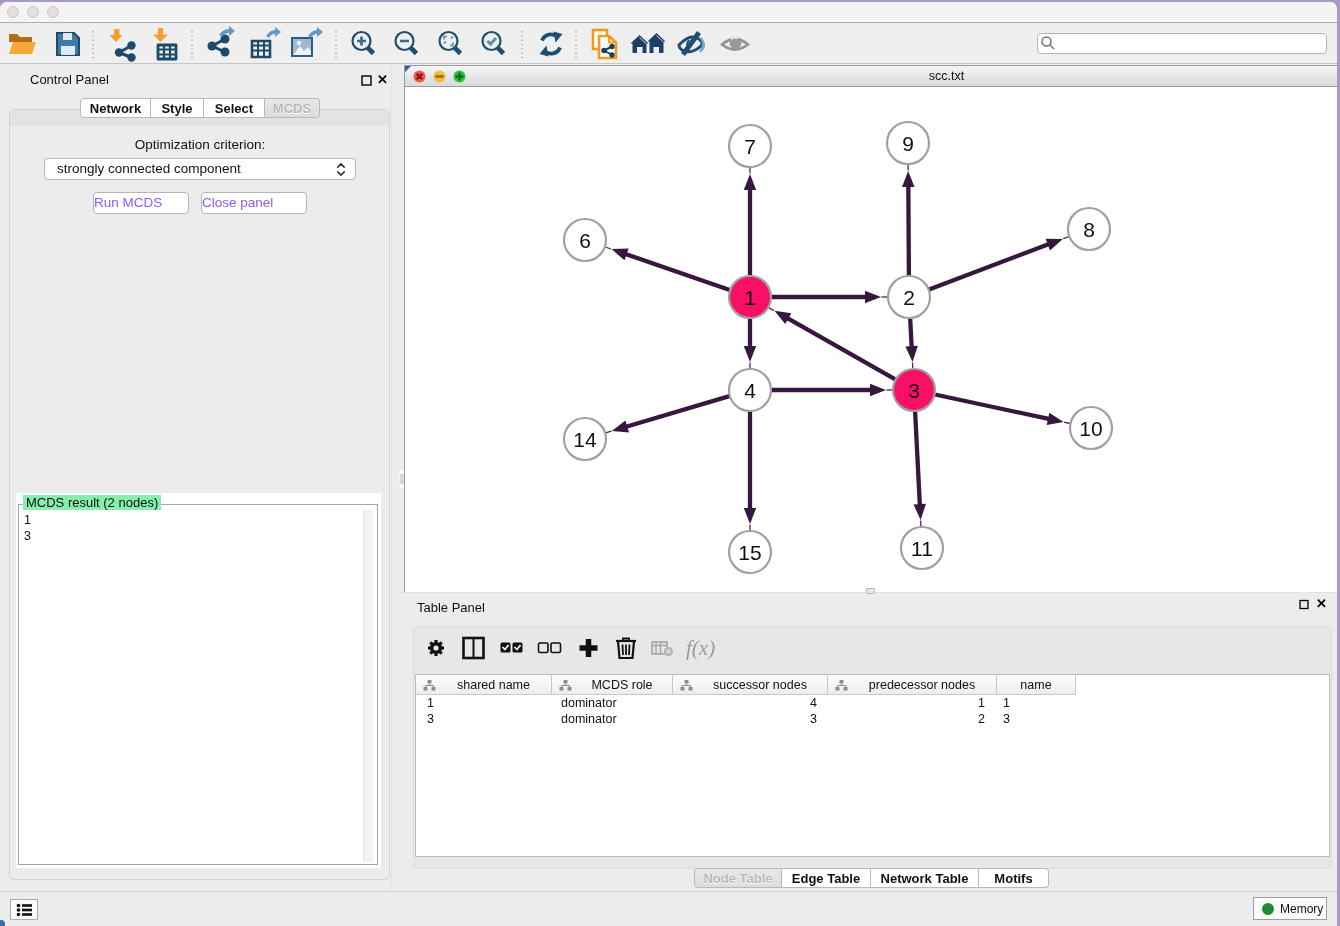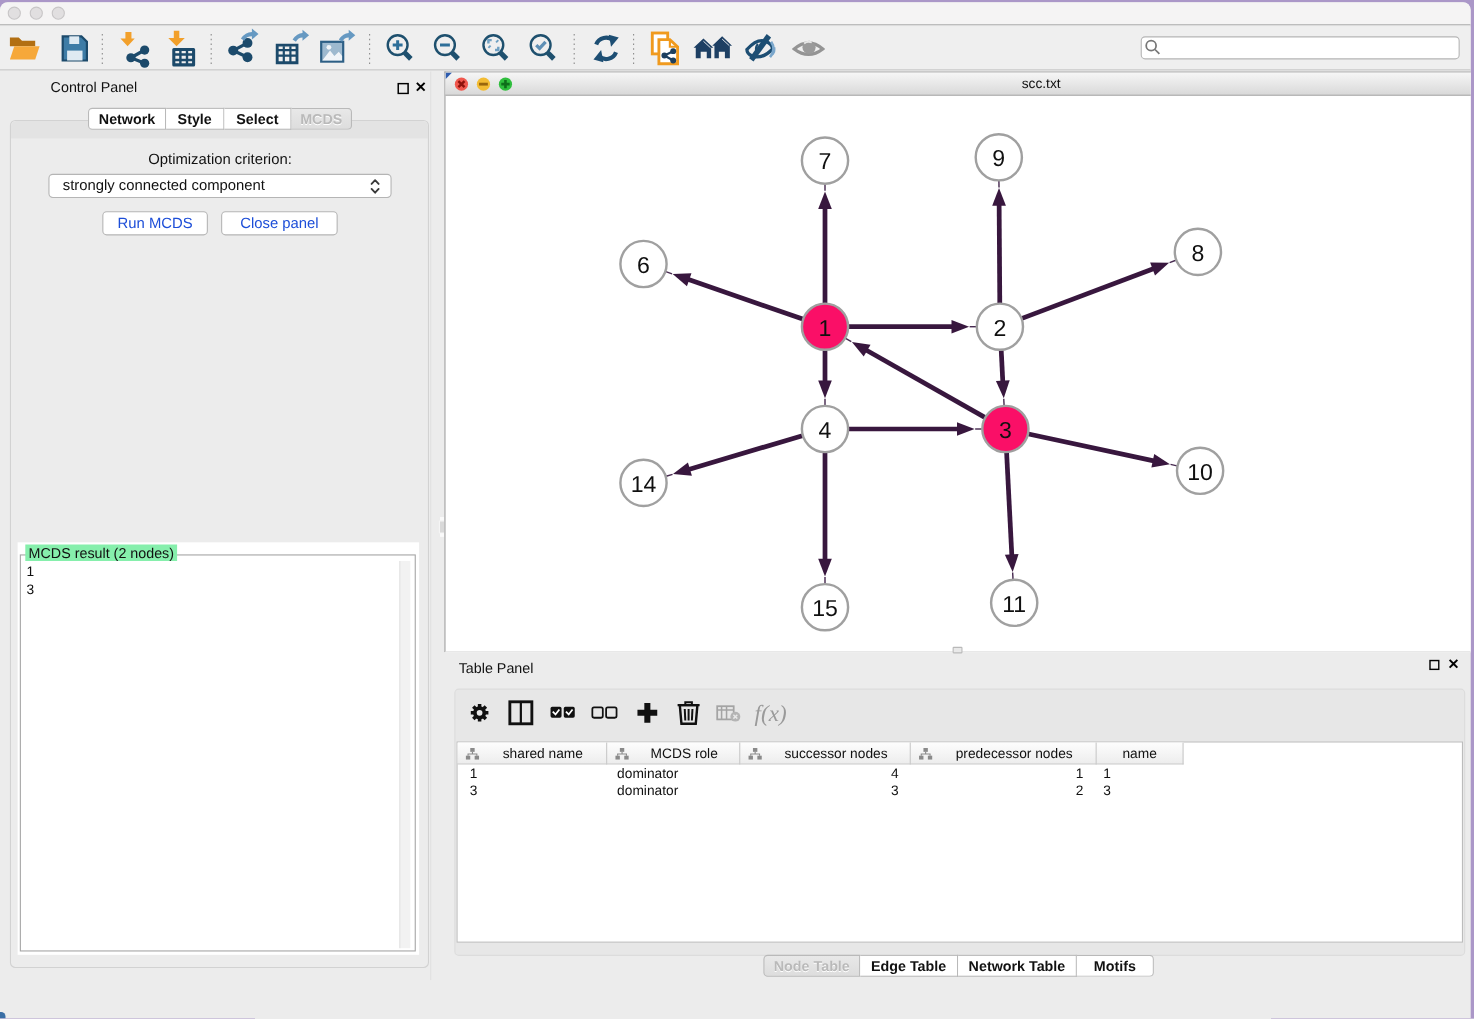--- a/index.html
+++ b/index.html
@@ -7,32 +7,32 @@
 body { background:#ab97c8; font-family:"Liberation Sans", sans-serif; position:relative; }
 #win { position:absolute; left:0; top:2px; width:1337px; height:924px; background:#ececec; border-radius:7px 7px 0 0; overflow:hidden; }
 
 #titlebar { position:absolute; left:0; top:0; width:100%; height:21px; background:#f5f4f4; border-bottom:1px solid #b0b0b0; }
 #titlebar .dot { position:absolute; top:4px; width:12px; height:12px; border-radius:50%; background:#e1dfe0; border:1px solid #c8c6c7; }
 #title-text { position:absolute; top:3px; width:100%; text-align:center; font-size:13px; color:#9f9f9f; }
 
 #toolbar { position:absolute; left:0; top:22px; width:100%; height:40px; background:#efefef; border-bottom:1px solid #c6c6c6; }
 #search { position:absolute; left:1037px; top:31px; width:290px; height:21px; background:#fff; border:1px solid #b5b5b5; border-radius:4px; }
 
-#cp-title { position:absolute; left:30px; top:70px; font-size:13px; color:#111;margin-left:16px; }
+#cp-title { position:absolute; left:30px; top:70px; font-size:13px; color:#111; }
 .wicon { position:absolute; font-size:13px; color:#000; }
 #tabpane { position:absolute; left:9px; top:107px; width:381px; height:771px; background:#ececec; border:1px solid #d2d2d2; border-radius:5px; }
 #tabpane .band { position:absolute; left:0; top:0; width:100%; height:16px; background:#e3e3e3; border-radius:5px 5px 0 0; }
 .tabrow { position:absolute; display:flex; height:20px; }
 .tab { height:20px; font-size:13px; font-weight:bold; color:#111; background:#fff; border:1px solid #b9b9b9; border-left:none; display:flex; align-items:center; justify-content:center; }
 .tab.first { border-left:1px solid #b9b9b9; border-radius:4px 0 0 4px; }
 .tab.last { border-radius:0 4px 4px 0; }
 .tab.sel { background:linear-gradient(#e8e8e8,#dddddd); color:#b9b9b9; text-shadow:0 1px 0 #ffffff; }
 #opt-label { position:absolute; left:0; top:135px; width:400px; text-align:center; font-size:13.5px; color:#111; }
 #combo { position:absolute; left:44px; top:156px; width:312px; height:22px; background:#fff; border:1px solid #b5b5b5; border-radius:4px; font-size:13.5px; color:#111; line-height:20px; padding-left:12px; }
-.btn { position:absolute; height:22px; background:#fff; border:1px solid #b5b5b5; border-radius:4px; font-size:13.5px; color:#1d4ed8; text-align:center; line-height:20px; }
+.btn { position:absolute; height:22px; background:#fff; border:1px solid #b5b5b5; border-radius:4px; font-size:13.5px; color:#8b5cf6; text-align:left; line-height:20px; }
 #resultwrap { position:absolute; left:16px; top:491px; width:365px; height:375px; background:#fff; }
 #fieldset-border { position:absolute; left:2px; top:11px; width:360px; height:361px; border:1px solid #a5a5a5; }
 #fieldset-legend { position:absolute; left:7px; top:2px; background:#86efac; padding:0 3px; font-size:13px; color:#111; }
 #resultwrap .sbar { position:absolute; left:347px; top:17px; width:10px; height:352px; background:#f2f2f2; border-left:1px solid #e3e3e3; }
 #resulttext { position:absolute; left:8px; top:19px; font-size:12.5px; line-height:16px; color:#111; }
 
 #split-h { position:absolute; left:399px; top:471px; width:6px; height:12px; background:#d9d9d9; border:1px solid #f5f5f5; border-radius:1px; box-shadow:0 -4px 0 -1px #fafafa, 0 4px 0 -1px #fafafa; }
 
 #netwin { position:absolute; left:404px; top:63px; width:1085px; height:528px; border:1px solid #9b9b9b; border-bottom-color:#e3e3e3; background:#fff; }
 #nettitle { position:absolute; left:0; top:0; width:100%; height:21px; background:linear-gradient(#f6f6f6,#d9d9d9); border-bottom:1px solid #9b9b9b; }
@@ -444,14 +444,30 @@
     <div class="tcell" style="left:412px; top:37px; width:157px; text-align:right;">2</div>
     <div class="tcell" style="left:587px; top:37px;">3</div>
   </div>
   <div id="btabs">
     <div class="tab first sel" style="width:88px;">Node Table</div>
     <div class="tab" style="width:89px;">Edge Table</div>
     <div class="tab" style="width:108px;">Network Table</div>
     <div class="tab last" style="width:70px;">Motifs</div>
   </div>
 
+  <div id="statusbar">
+    <div id="listbtn">
+      <svg width="16" height="14" viewBox="0 0 16 14" fill="#111">
+        <circle cx="2.5" cy="2.5" r="1.8"></circle>
+          <circle cx="2.5" cy="7" r="1.8"></circle>
+          <circle cx="2.5" cy="11.5" r="1.8"></circle>
+        <rect x="6" y="1.2" width="10" height="2.6"></rect>
+          <rect x="6" y="5.7" width="10" height="2.6"></rect>
+          <rect x="6" y="10.2" width="10" height="2.6"></rect>
+      </svg>
+    </div>
+    <div id="membtn">
+        <div class="dot"></div>
+        <span>Memory</span>
+      </div>
+  </div>
 </div>
 <div style="position:absolute; left:0; top:920px; width:5px; height:6px; background:#3a6ea5; border-radius:0 4px 0 0;"></div>
 
 </body></html>

